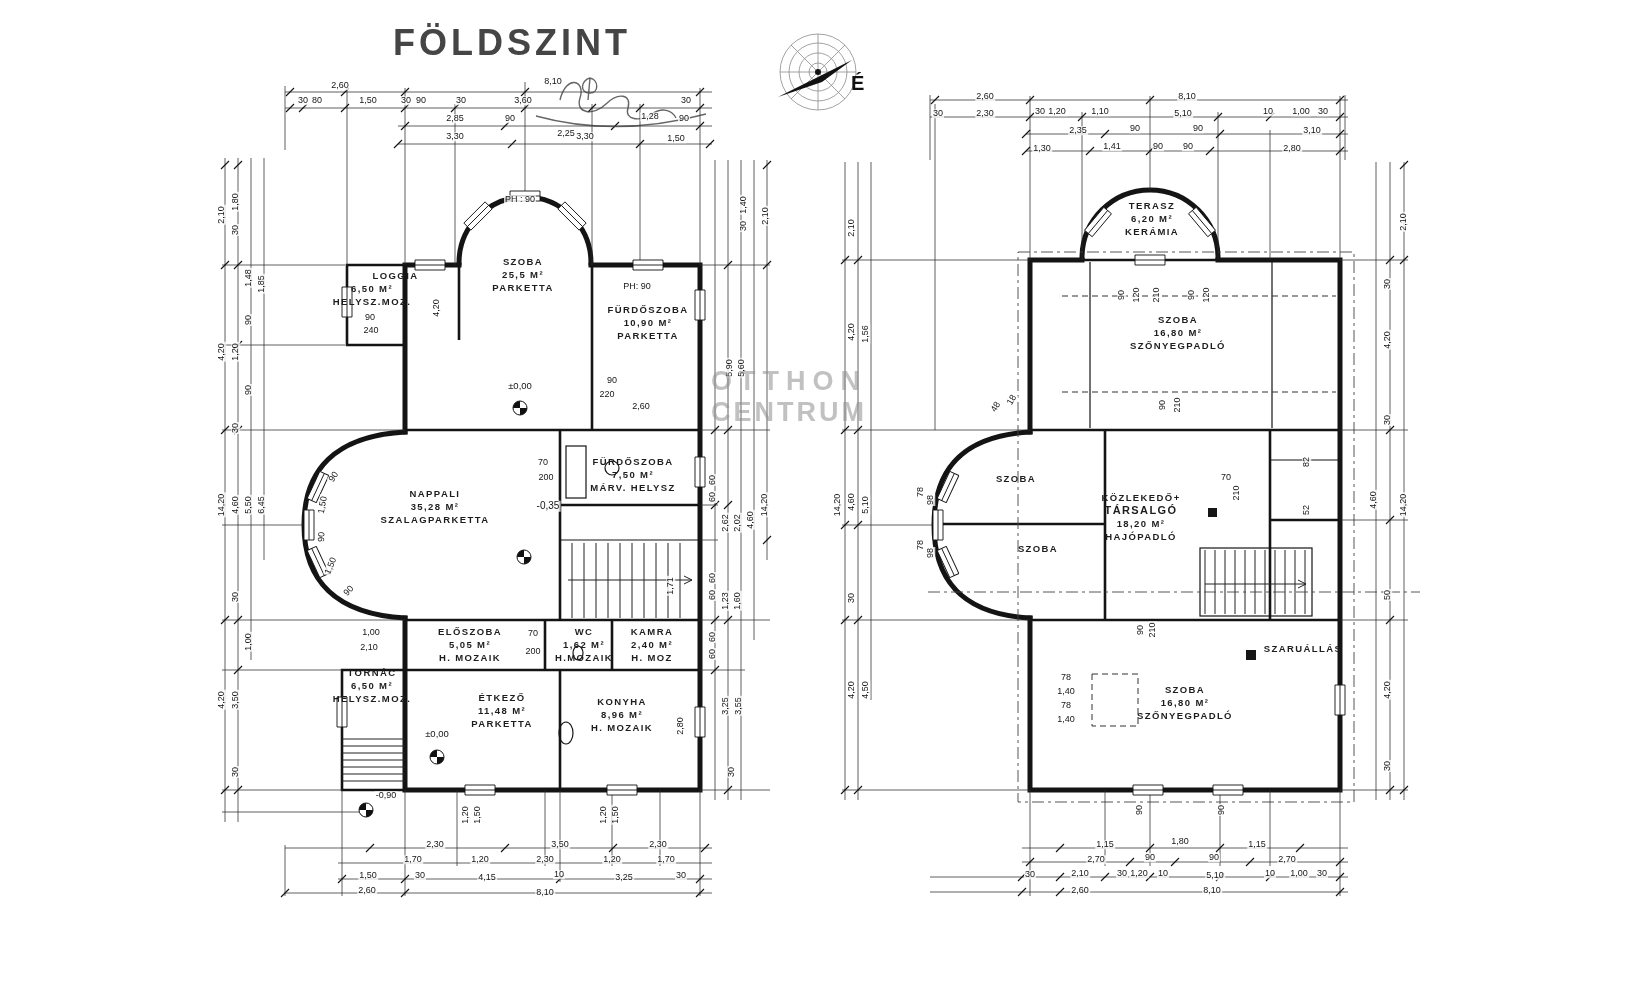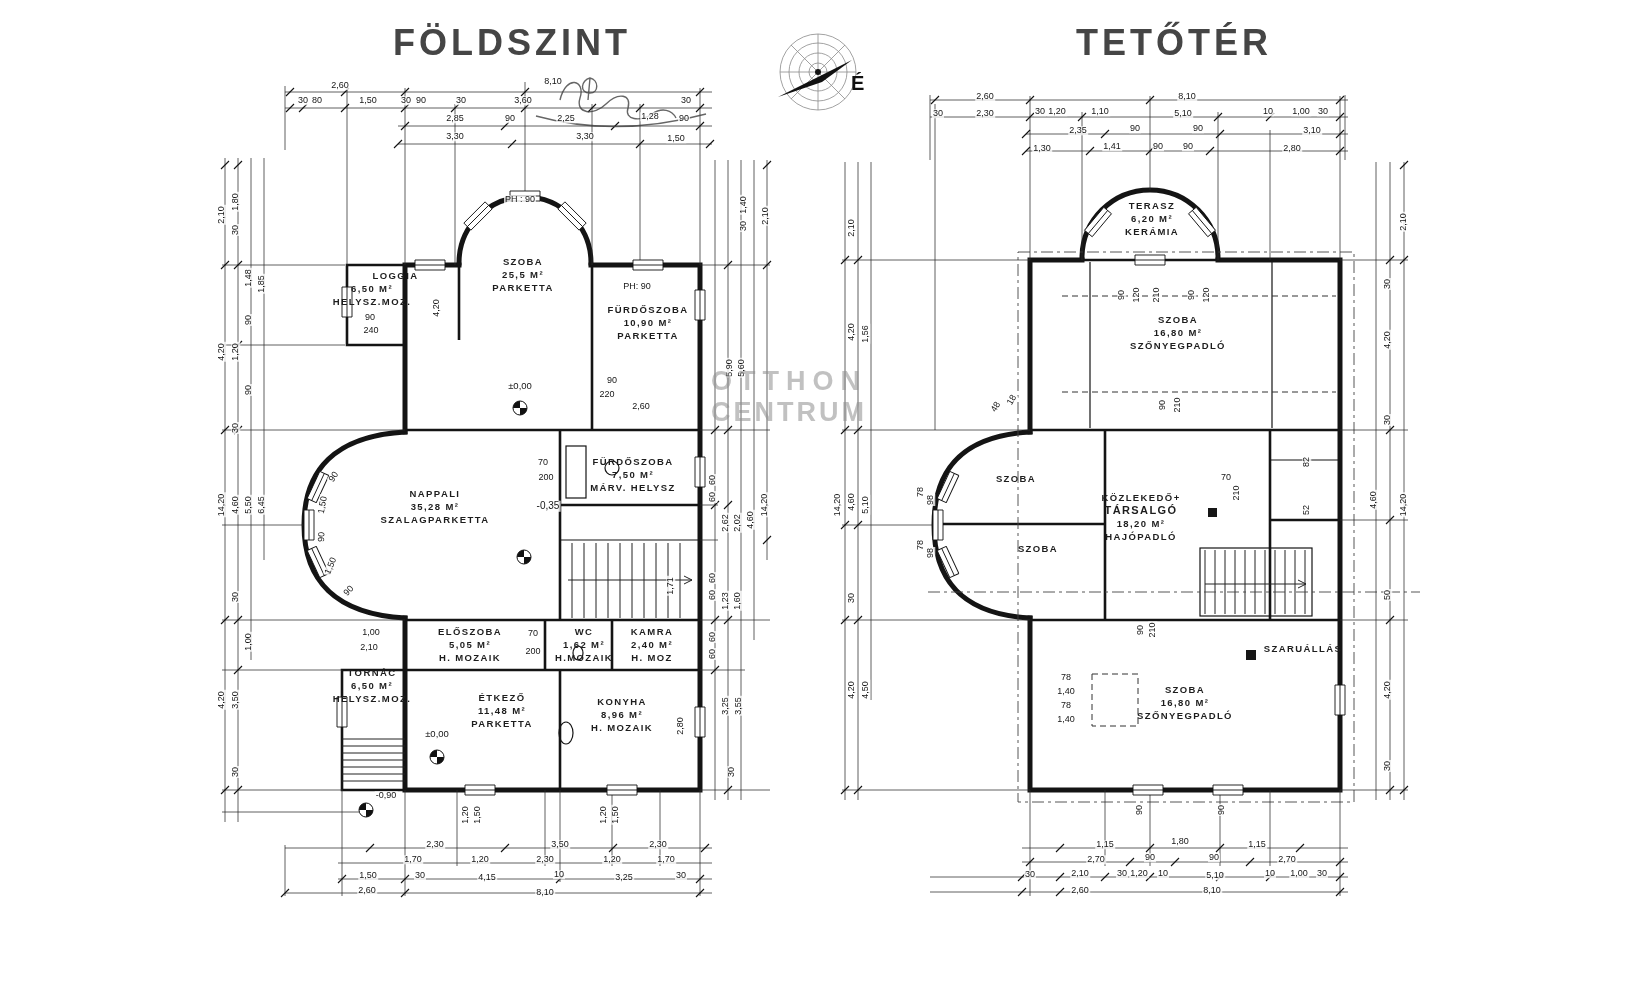--- a/index.html
+++ b/index.html
@@ -300,37 +300,36 @@
   </g>
 
   <g stroke="#404040" stroke-width="1.4" fill="none" opacity="0.8">
     <path d="M560,100 c6,-26 26,-20 20,-2 c-5,16 14,18 26,6 c12,-12 26,-10 22,4 c-4,12 12,14 24,6 c10,-7 20,-4 24,4"></path>
     <path d="M536,116 q80,22 170,-2"></path>
     <path d="M590,78 c-9,2 -11,15 0,15 c9,0 9,-13 0,-15 l-2,22"></path>
   </g>
 </svg>
 
 <div class="title t-left">FÖLDSZINT</div>
-<div class="title t-right">TETŐTÉR</div>
 <div class="north-label">É</div>
 
 <div id="labels">
       <span class="lbl" style="left: 340px; top: 86px; font-size: 9px; transform: translate(-50%, -50%);">2,60</span>
       <span class="lbl" style="left: 553px; top: 82px; font-size: 9px; transform: translate(-50%, -50%);">8,10</span>
       <span class="lbl" style="left: 303px; top: 101px; font-size: 9px; transform: translate(-50%, -50%);">30</span>
       <span class="lbl" style="left: 317px; top: 101px; font-size: 9px; transform: translate(-50%, -50%);">80</span>
       <span class="lbl" style="left: 368px; top: 101px; font-size: 9px; transform: translate(-50%, -50%);">1,50</span>
       <span class="lbl" style="left: 406px; top: 101px; font-size: 9px; transform: translate(-50%, -50%);">30</span>
       <span class="lbl" style="left: 421px; top: 101px; font-size: 9px; transform: translate(-50%, -50%);">90</span>
       <span class="lbl" style="left: 461px; top: 101px; font-size: 9px; transform: translate(-50%, -50%);">30</span>
       <span class="lbl" style="left: 523px; top: 101px; font-size: 9px; transform: translate(-50%, -50%);">3,60</span>
       <span class="lbl" style="left: 686px; top: 101px; font-size: 9px; transform: translate(-50%, -50%);">30</span>
       <span class="lbl" style="left: 455px; top: 119px; font-size: 9px; transform: translate(-50%, -50%);">2,85</span>
       <span class="lbl" style="left: 510px; top: 119px; font-size: 9px; transform: translate(-50%, -50%);">90</span>
-      <span class="lbl" style="left: 566px; top: 119px; font-size: 9px; transform: translate(-50%, -50%);">2,25</span>
+      <span class="lbl" style="left: 566px; top: 134px; font-size: 9px; transform: translate(-50%, -50%);">2,25</span>
       <span class="lbl" style="left: 650px; top: 117px; font-size: 9px; transform: translate(-50%, -50%);">1,28</span>
       <span class="lbl" style="left: 684px; top: 119px; font-size: 9px; transform: translate(-50%, -50%);">90</span>
       <span class="lbl" style="left: 455px; top: 137px; font-size: 9px; transform: translate(-50%, -50%);">3,30</span>
       <span class="lbl" style="left: 585px; top: 137px; font-size: 9px; transform: translate(-50%, -50%);">3,30</span>
       <span class="lbl" style="left: 676px; top: 139px; font-size: 9px; transform: translate(-50%, -50%);">1,50</span>
       <span class="lbl" style="left: 222px; top: 215px; font-size: 9px; transform: translate(-50%, -50%) rotate(-90deg);">2,10</span>
       <span class="lbl" style="left: 236px; top: 202px; font-size: 9px; transform: translate(-50%, -50%) rotate(-90deg);">1,80</span>
       <span class="lbl" style="left: 236px; top: 230px; font-size: 9px; transform: translate(-50%, -50%) rotate(-90deg);">30</span>
       <span class="lbl" style="left: 249px; top: 278px; font-size: 9px; transform: translate(-50%, -50%) rotate(-90deg);">1,48</span>
       <span class="lbl" style="left: 262px; top: 284px; font-size: 9px; transform: translate(-50%, -50%) rotate(-90deg);">1,85</span>

